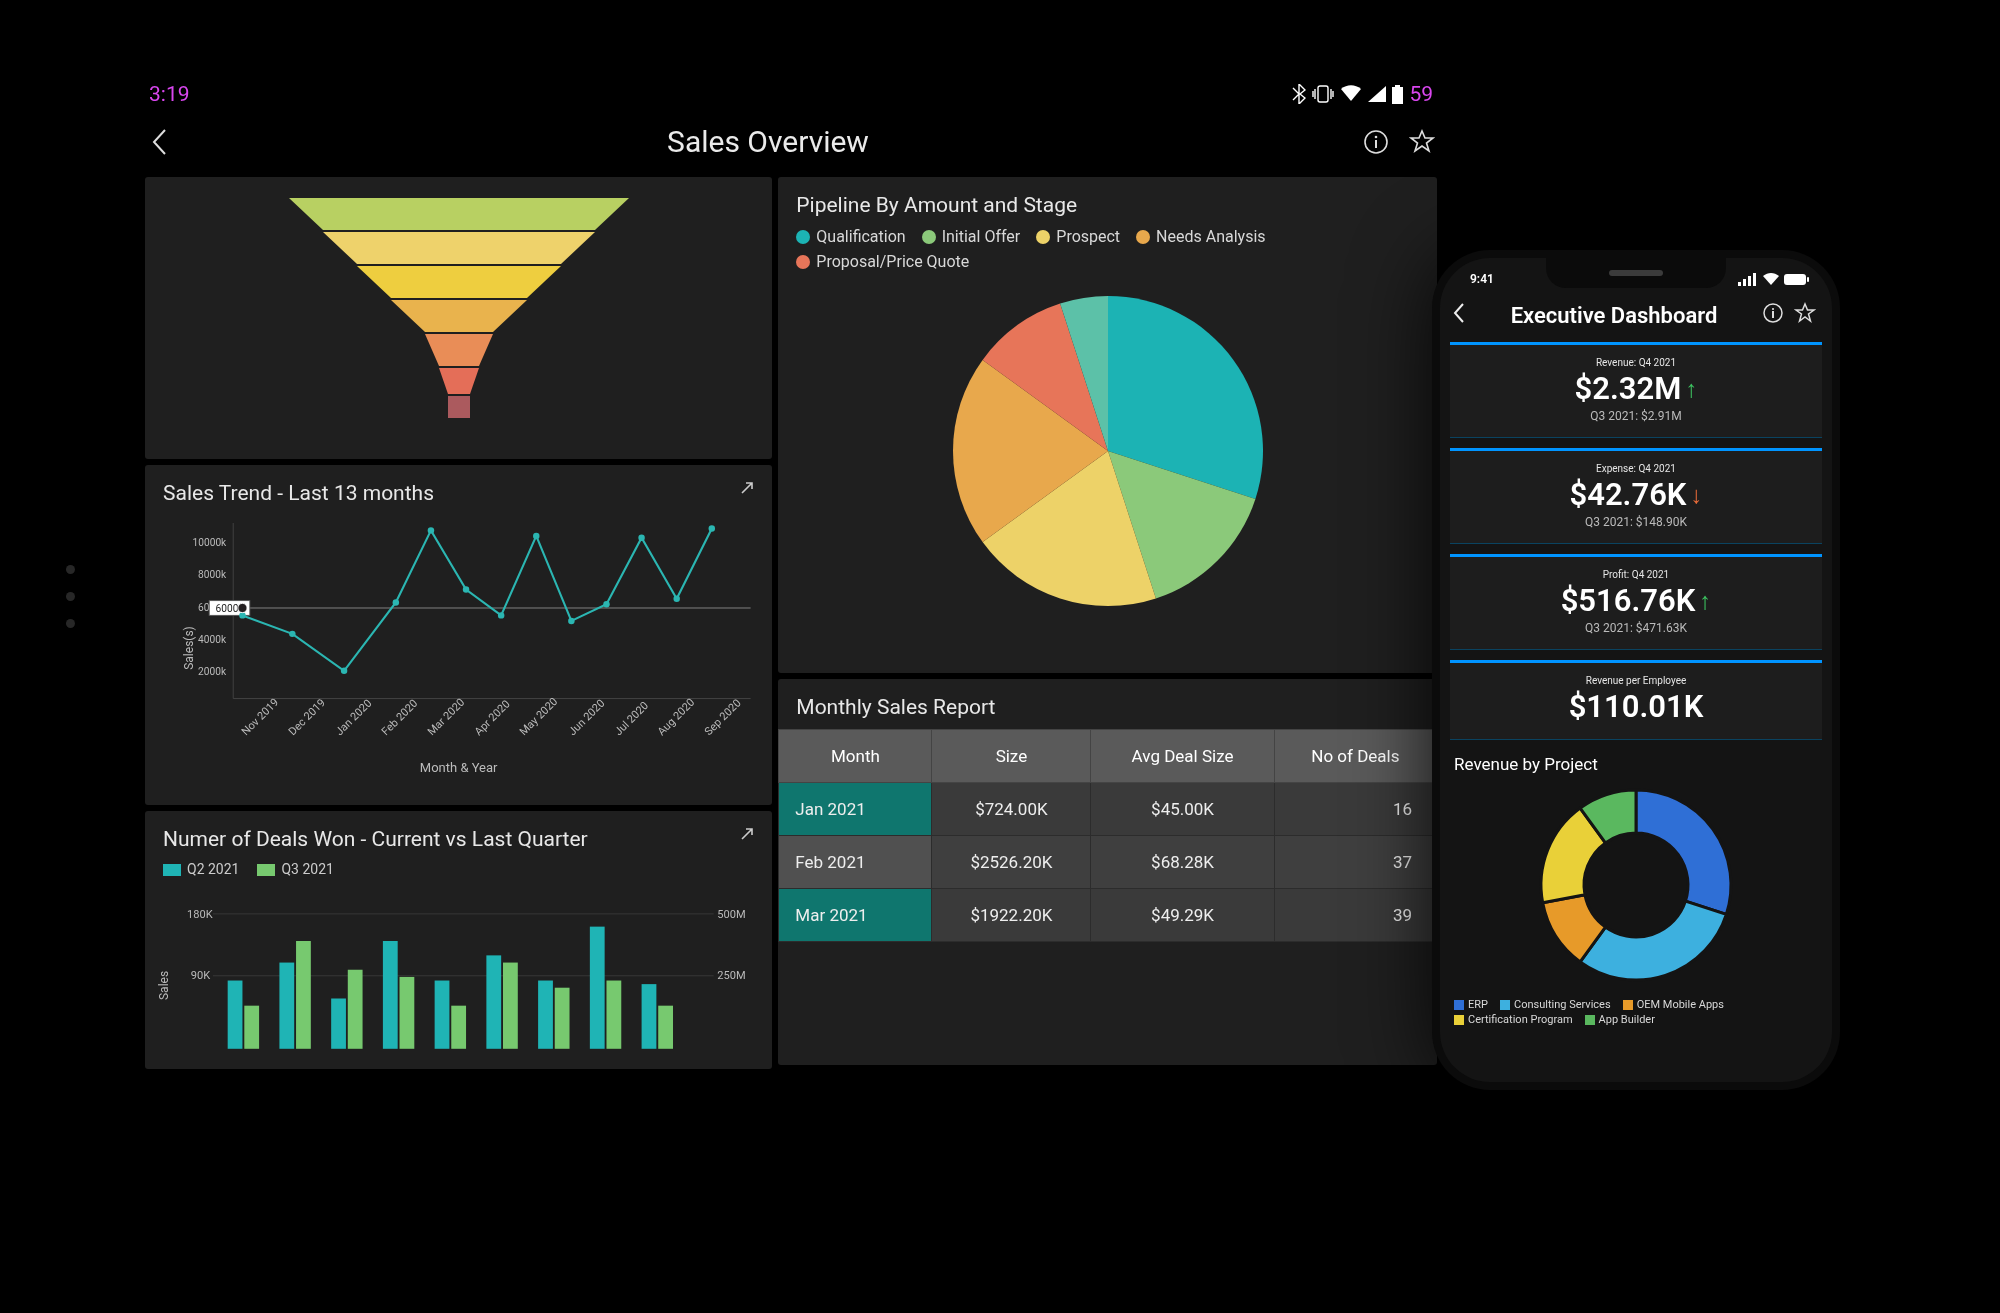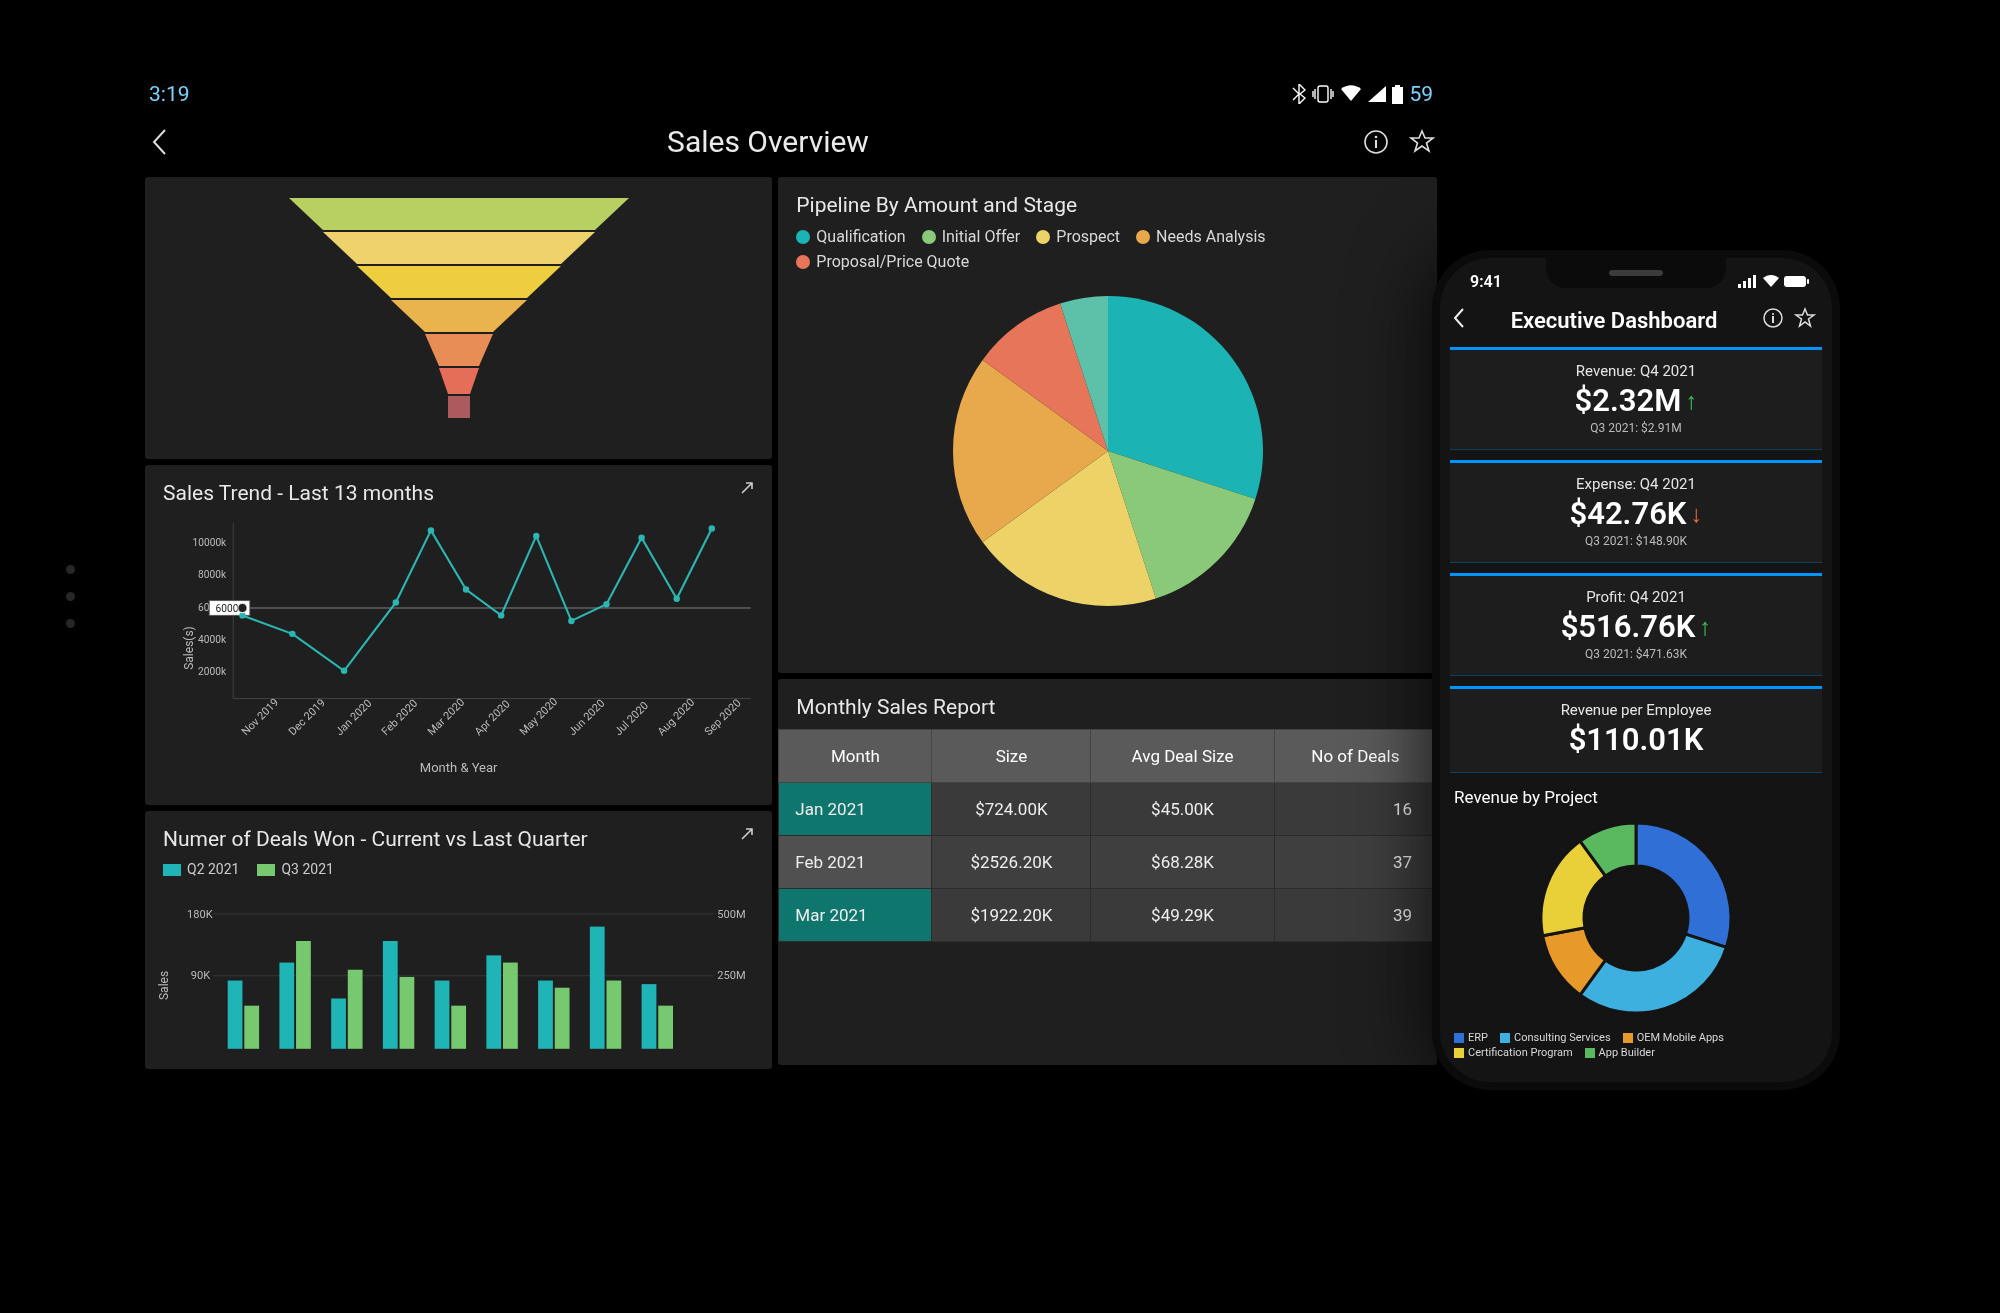--- a/index.html
+++ b/index.html
@@ -1,20 +1,20 @@
 <!DOCTYPE html>
 <html><head>
 <meta charset="utf-8">
 <style>
 * { margin:0; padding:0; box-sizing:border-box; }
 body { background:#000; font-family:-apple-system,BlinkMacSystemFont,"Segoe UI",Roboto,Helvetica,Arial,sans-serif; color:#fff; overflow:hidden; width:2000px; height:1313px; position:relative; }
 
 
 .tablet { position:absolute; left:113px; top:56px; width:1356px; height:1042px; background:#000; border-radius:28px; padding:26px 32px 26px 32px; filter:drop-shadow(0 0 40px rgba(0,0,0,.6)); }
-.statusbar { display:flex; justify-content:space-between; align-items:center; color:#7dd3fc; font-size:21px; font-weight:400; padding:0 4px 4px 4px; }
+.statusbar { display:flex; justify-content:space-between; align-items:center; color:#d946ef; font-size:21px; font-weight:400; padding:0 4px 4px 4px; }
 .staticons { display:flex; align-items:center; gap:6px; }
 .staticons svg { display:block; }
 .appbar { display:flex; align-items:center; justify-content:space-between; padding:14px 0 18px 0; }
 .appbar .title { flex:1; text-align:center; font-size:30px; font-weight:400; color:#eaeaea; }
 .icon-btn { width:30px; height:30px; display:flex; align-items:center; justify-content:center; color:#ddd; }
 
 .grid { display:grid; grid-template-columns:1fr 1.05fr; gap:6px; height:892px; }
 .left { display:flex; flex-direction:column; gap:6px; }
 .card { background:#1f1f1f; border-radius:3px; padding:16px 18px; position:relative; }
 .card .ctitle { font-size:21px; font-weight:400; color:#e8e8e8; margin-bottom:10px; }
@@ -58,28 +58,28 @@
 .tbl td { background:#3a3a3a; color:#eee; font-size:17px; padding:16px 10px; border:1px solid #2c2c2c; text-align:center; }
 .tbl td:first-child { background:#0f766e; text-align:left; padding-left:16px; }
 .tbl tr:nth-child(even) td { background:#3f3f3f; }
 .tbl tr:nth-child(even) td:first-child { background:#505050; }
 
 
 .phone { position:absolute; right:160px; top:250px; width:408px; height:840px; background:#0b0b0b; border-radius:58px; padding:8px; filter:drop-shadow(0 0 40px rgba(0,0,0,.8)); }
 .phone-inner { width:100%; height:100%; background:#141414; border-radius:50px; overflow:hidden; position:relative; }
 .notch { position:absolute; left:50%; top:0; transform:translateX(-50%); width:180px; height:30px; background:#0b0b0b; border-radius:0 0 20px 20px; display:flex; align-items:center; justify-content:center; }
 .notch .spk { width:54px; height:6px; background:#3b3b3b; border-radius:3px; }
-.phone-status { display:flex; justify-content:space-between; padding:14px 22px 6px 30px; font-size:16px; font-weight:600;gap:36px; }
+.phone-status { display:flex; justify-content:space-between; padding:14px 22px 6px 30px; font-size:12px; font-weight:600;gap:36px; }
 .phone-status .r { display:flex; align-items:center; gap:4px; }
 .phone-appbar { display:flex; align-items:center; justify-content:space-between; padding:10px 16px 14px 12px; }
 .phone-title { font-size:22px; font-weight:600; flex:1; text-align:center; }
 
 .kpis { padding:0 10px; display:flex; flex-direction:column; gap:10px; }
 .kpi { background:#1d1d1d; border-top:3px solid #0094ff; border-bottom:1px solid #0a4360; padding:12px 12px 14px 12px; text-align:center; }
-.kpi .lbl { font-size:15px; color:#e5e5e5; margin-bottom:2px; }
+.kpi .lbl { font-size:10px; color:#e5e5e5; margin-bottom:2px; }
 .kpi .val { font-size:31px; font-weight:600; display:inline-flex; align-items:center; gap:4px; }
 .kpi .sub { font-size:12px; color:#bbb; margin-top:2px; }
 .arrow-up { color:#3dc461; font-size:24px; }
 .arrow-down { color:#e86b39; font-size:24px; }
 
 .proj { padding:14px 14px 8px 14px; }
 .proj .t { font-size:17px; margin-bottom:6px; }
 .proj-legend { display:flex; flex-wrap:wrap; gap:2px 12px; margin-top:8px; font-size:11px; color:#d8d8d8; }
 .proj-legend .item { display:flex; align-items:center; gap:4px; }
 .proj-legend .sq { width:10px; height:10px; }

